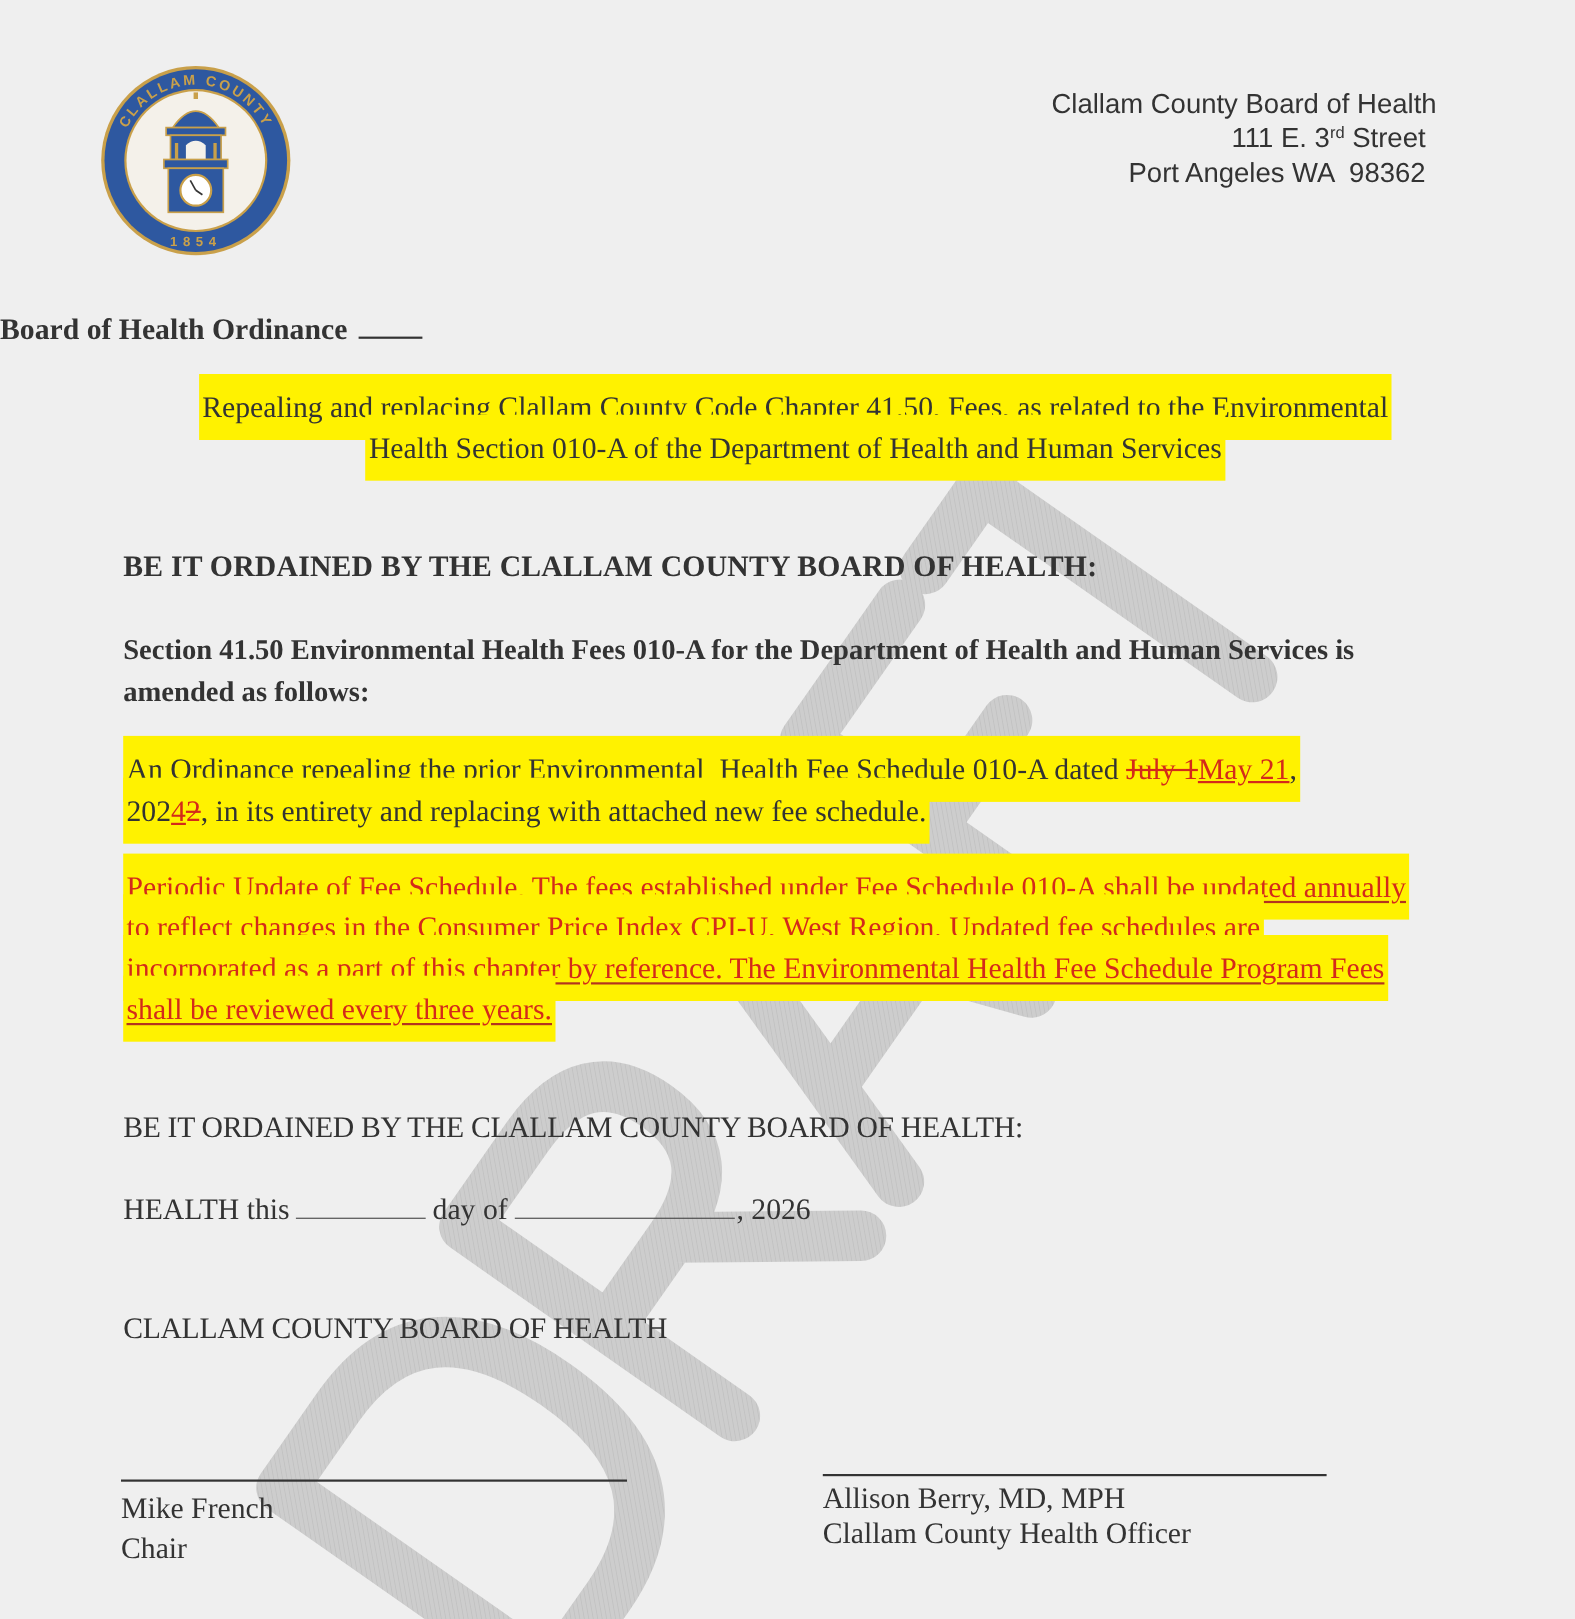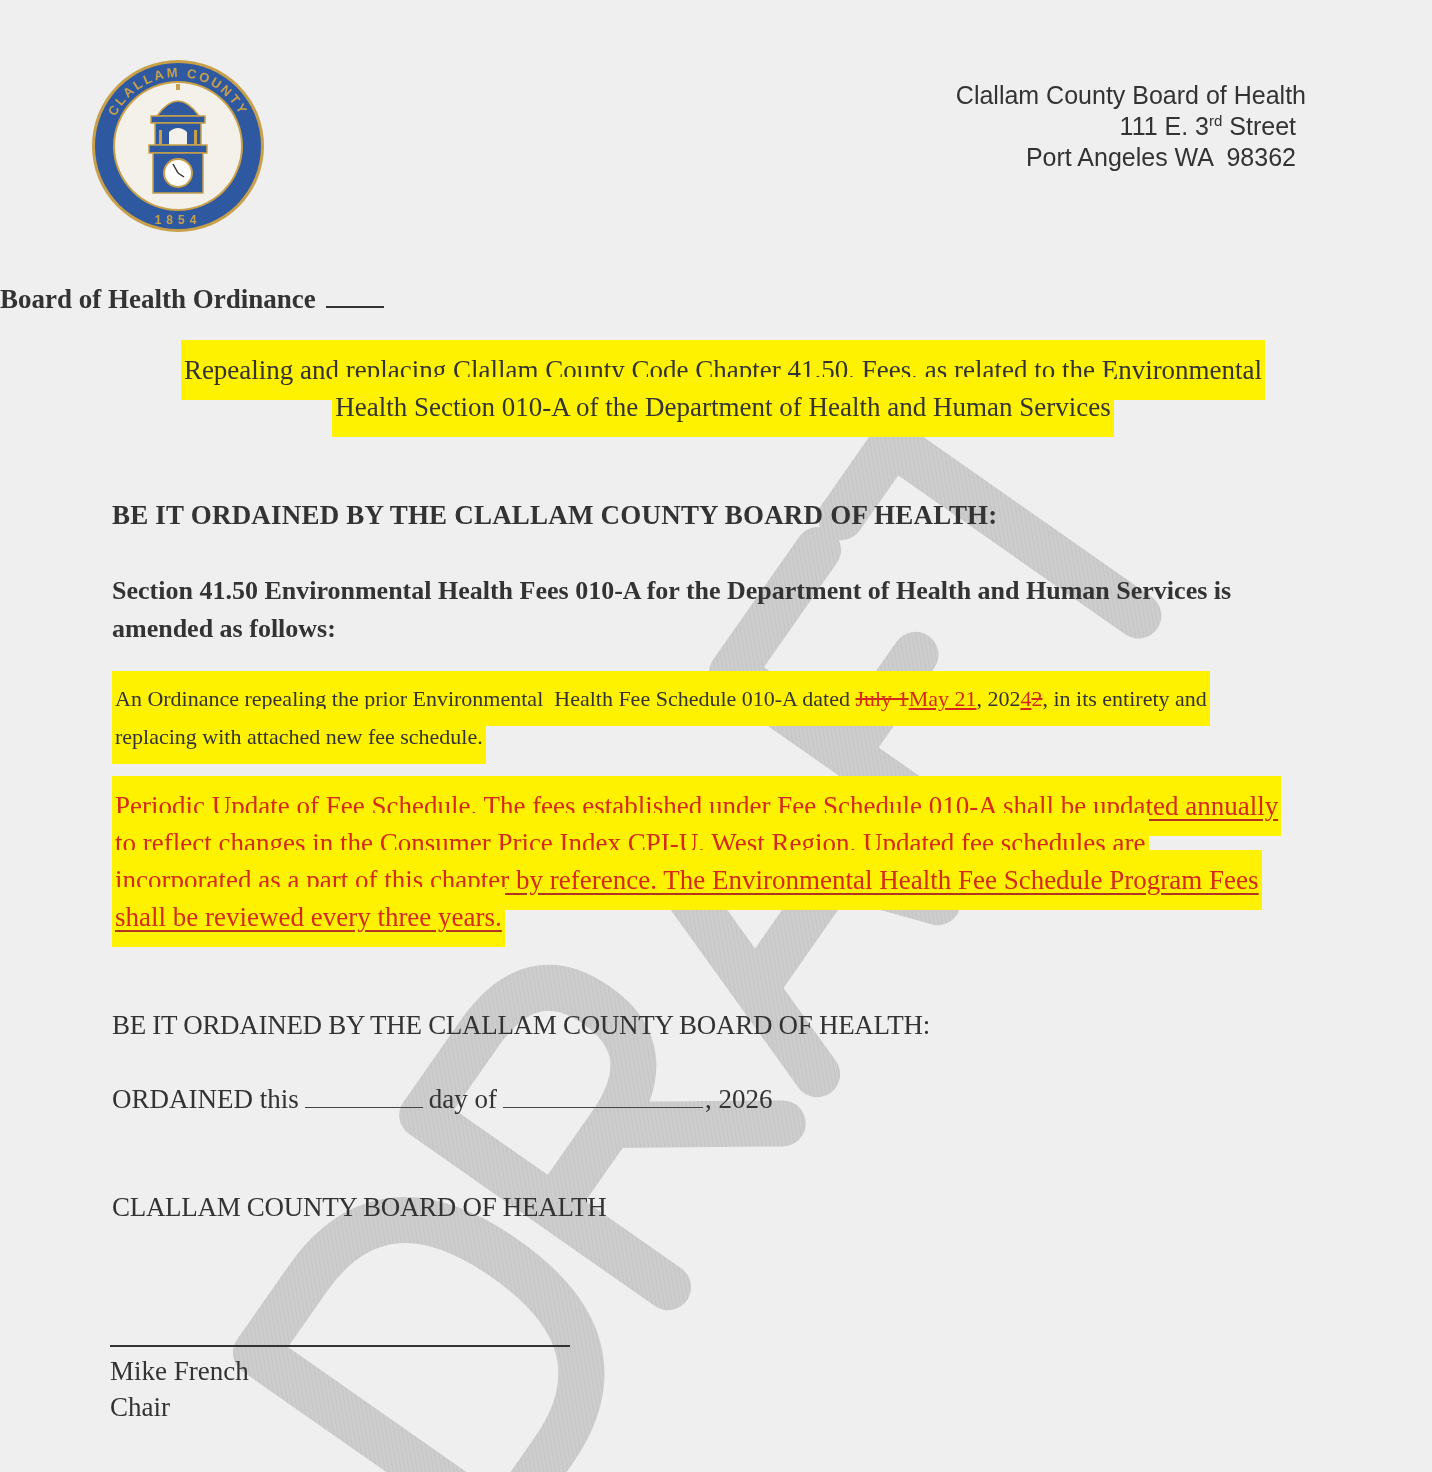--- a/index.html
+++ b/index.html
@@ -45,21 +45,21 @@
   .ordained-bold {
     position: absolute; left: 112px; top: 500px;
     font-weight: bold; font-size: 27px; color: #333; letter-spacing: 0.2px;
   }
   .section-head {
     position: absolute; left: 112px; top: 572px; width: 1120px;
     font-weight: bold; font-size: 26px; line-height: 38px; color: #333;
   }
   .para1 {
     position: absolute; left: 112px; top: 680px; width: 1130px;
-    font-size: 22px; line-height: 38px; color: #333;
+    font-size: 27px; line-height: 38px; color: #333;
   }
   .del { color: #d42a1a; text-decoration: line-through; text-decoration-color: #d42a1a; }
   .ins { color: #d42a1a; text-decoration: underline; text-decoration-color: #d42a1a; }
   .para2 {
     position: absolute; left: 112px; top: 788px; width: 1170px;
     font-size: 27px; line-height: 37px; color: #d42a1a;
   }
   .para2 .hl { text-decoration: underline; text-decoration-color: #b3341f; text-underline-offset: 4px; }
 
   .ordained-plain {
@@ -162,25 +162,30 @@
       <span class="hl"><span style="white-space:pre-wrap">An Ordinance repealing the prior Environmental  Health Fee Schedule 010-A dated </span><span class="del">July 1</span><span class="ins">May 21</span><span>, 202</span><span class="ins">4</span><span class="del">2</span><span>, in its entirety and replacing with attached new fee schedule.</span></span>
     </div>
 
     <div class="para2">
       <span class="hl">Periodic Update of Fee Schedule. The fees established under Fee Schedule 010-A shall be updated annually to reflect changes in the Consumer Price Index CPI-U, West Region. Updated fee schedules are incorporated as a part of this chapter by reference. The Environmental Health Fee Schedule Program Fees shall be reviewed every three years.</span>
     </div>
 
     <div class="ordained-plain">BE IT ORDAINED BY THE CLALLAM COUNTY BOARD OF HEALTH:</div>
 
     <div class="adopted">
-      <span>ORDAINED this</span><span class="blank1"></span><span>day of</span><span class="blank2"></span><span>, 2026</span>
+      <span>HEALTH this</span><span class="blank1"></span><span>day of</span><span class="blank2"></span><span>, 2026</span>
     </div>
 
     <div class="board">CLALLAM COUNTY BOARD OF HEALTH</div>
 
     <div class="sig sig-left">
       <div class="line"></div>
       <div>Mike French</div>
       <div>Chair</div>
     </div>
 
+    <div class="sig sig-right">
+      <div class="line"></div>
+      <div style="line-height:32px">Allison Berry, MD, MPH</div>
+      <div style="line-height:32px">Clallam County Health Officer</div>
+    </div>
   </div>
 </div>
 
 </body></html>

